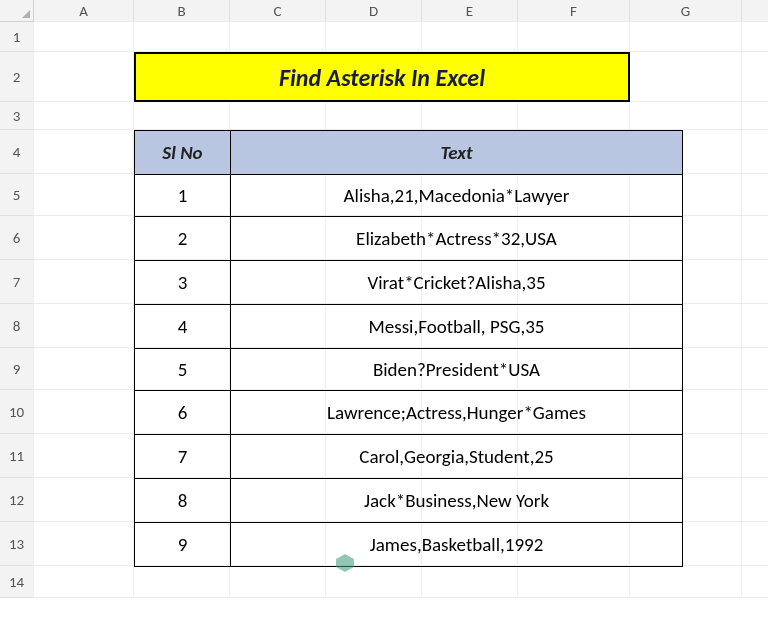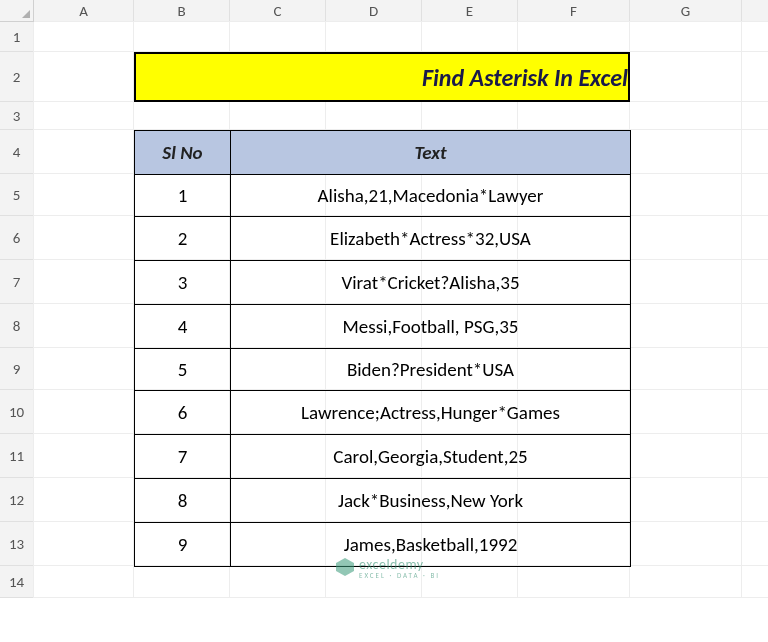--- a/index.html
+++ b/index.html
@@ -69,21 +69,21 @@
 .title {
   position: absolute;
   background: #ffff00;
   border: 2px solid #000;
   font-weight: bold;
   font-style: italic;
   font-size: 24px;
   color: #1a1a4a;
   display: flex;
   align-items: center;
-  justify-content: flex-end;
+  justify-content: center;
 }
 
 
 .dtbl {
   position: absolute;
   border-collapse: collapse;
 }
 .dtbl th, .dtbl td {
   border: 1.5px solid #000;
   font-size: 19px;
@@ -178,21 +178,21 @@
         </div>
 
       <div class="title" style="left: 100px; top: 30px; width: 496px; height: 50px;">
         <span>Find Asterisk In Excel</span>
       </div>
 
       <table class="dtbl" style="left: 100px; top: 108px;">
         <thead>
           <tr>
             <th class="sl" style="width: 96px; height: 44px;">Sl No</th>
-            <th class="txt" style="width: 400px;">Text</th>
+            <th class="txt" style="width: 452px;">Text</th>
           </tr>
         </thead>
         <tbody>
             <tr>
               <td class="sl" style="height: 42px;">1</td>
               <td class="txt" style="height: 42px;">Alisha,21,Macedonia*Lawyer</td>
             </tr>
             <tr>
               <td class="sl" style="height: 44px;">2</td>
               <td class="txt" style="height: 44px;">Elizabeth*Actress*32,USA</td>
@@ -223,22 +223,18 @@
             </tr>
             <tr>
               <td class="sl" style="height: 44px;">9</td>
               <td class="txt" style="height: 44px; border-radius: 7px;">James,Basketball,1992</td>
             </tr>
           </tbody>
       </table>
 
       <div class="watermark" style="left: 302px; top: 532px;">
         <span class="logo"></span>
-        <span>
-          <span class="brand">exceldemy</span>
-          <span class="sub">EXCEL · DATA · BI</span>
-        </span>
       </div>
 
     </div>
   </div>
 
 </div>
 
 </body></html>

